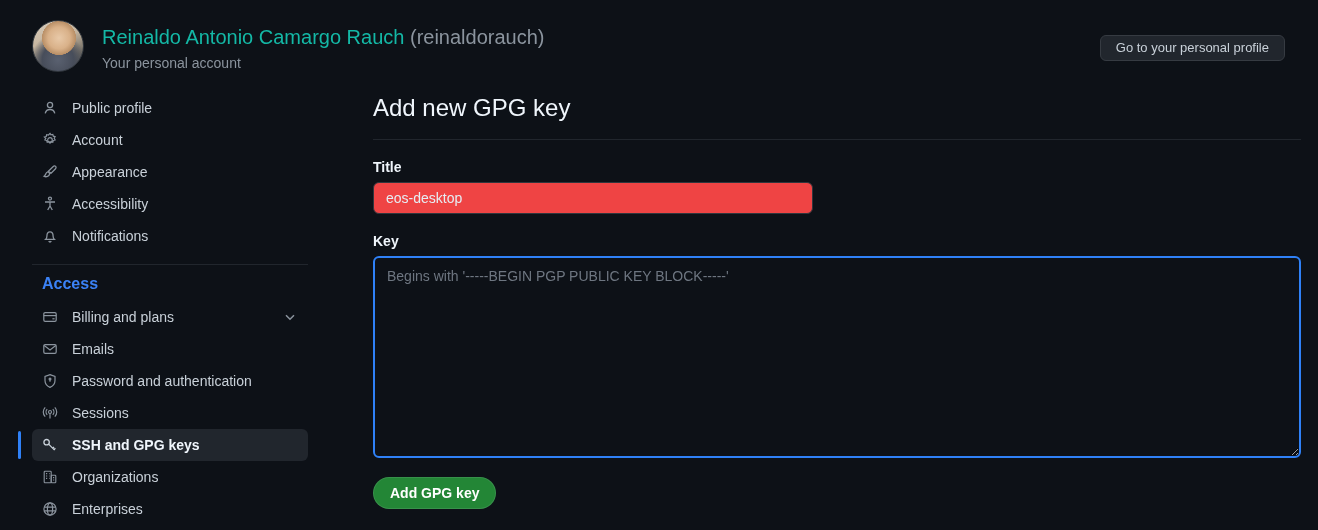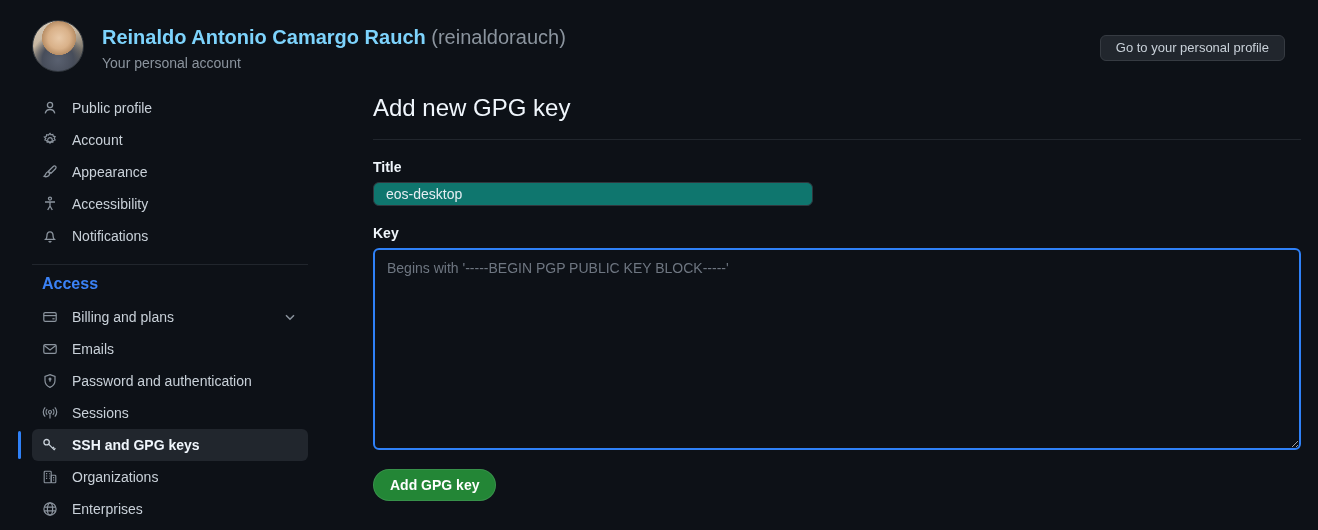--- a/index.html
+++ b/index.html
@@ -23,21 +23,21 @@
     flex: 0 0 52px;
     background:
       radial-gradient(circle at 52% 34%, #e8c9a8 0%, #d9b189 26%, #b98f66 40%, transparent 41%),
       radial-gradient(circle at 50% 78%, #5a6170 0%, #474d5a 34%, transparent 58%),
       linear-gradient(160deg, #d8cdbd 0%, #c6b6a0 38%, #6e6a62 72%, #2b2f38 100%);
     border: 1px solid #30363d;
     overflow: hidden;
   }
   .header-text { margin-left: 18px; padding-top: 4px; }
   .name-line { font-size: 20px; line-height: 26px; white-space: nowrap; }
-  .name-line .fullname { color: #7dd3fc; font-weight: bold; }
+  .name-line .fullname { color: #14b8a6; font-weight: normal; }
   .name-line .handle { color: #8b949e; font-weight: normal; }
   .subtitle { color: #8b949e; font-size: 14px; line-height: 20px; margin-top: 3px; }
 
   .profile-btn {
     position: absolute; top: 35px; right: 33px;
     background: #21262d;
     border: 1px solid #363b42;
     border-radius: 6px;
     color: #c9d1d9;
     font-size: 13px;
@@ -106,22 +106,22 @@
     margin: 0;
     line-height: 32px;
   }
   .title-rule { height: 1px; background: #21262d; margin: 15px 0 0 0; }
 
   .field-label {
     color: #f0f6fc; font-size: 14px; font-weight: bold;
     margin: 19px 0 7px 0;
   }
   .title-input {
-    width: 440px; height: 24px;
-    background: #0f766e;
+    width: 440px; height: 32px;
+    background: #ef4444;
     border: 1px solid #30363d;
     border-radius: 6px;
     color: #e6edf3;
     font-size: 14px;
     font-family: "Liberation Sans", sans-serif;
     padding: 0 12px;
     outline: none;
   }
   .key-area {
     display: block;

